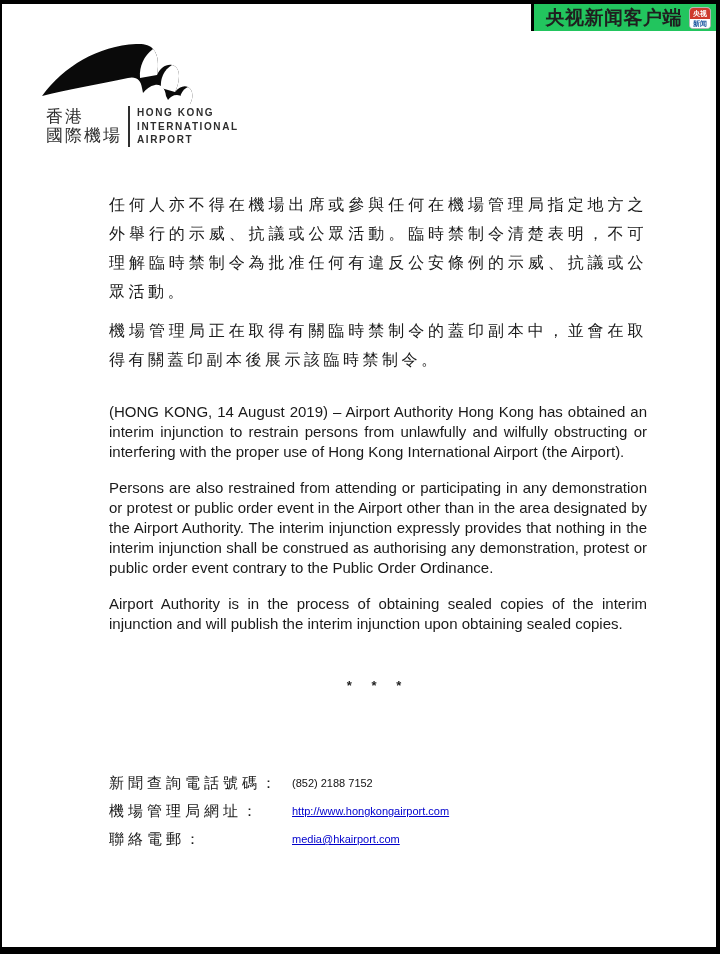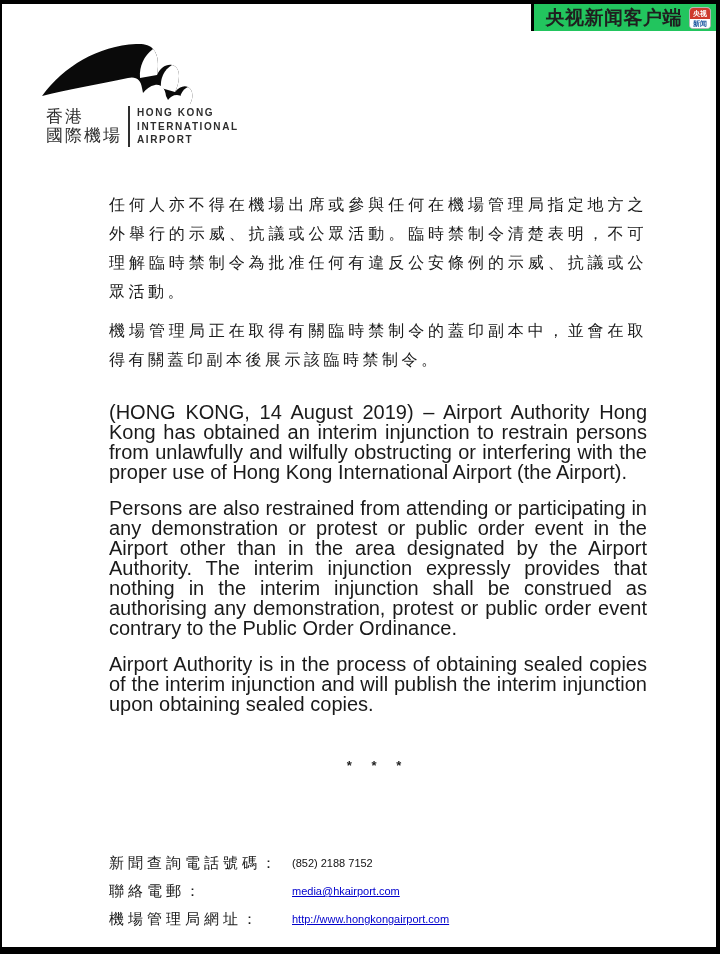--- a/index.html
+++ b/index.html
@@ -71,21 +71,21 @@
   
   .content { position:absolute; left:107px; top:186px; width:538px; }
   .zh-para {
     font-family:"Liberation Serif","DejaVu Serif",serif;
     font-size:16px; line-height:29px; letter-spacing:3.5px;
     text-align:justify; text-justify:inter-character;
     color:#1a1a1a;
     margin:0 0 10px 0;
   }
   .en-para {
-    font-size:20px; line-height:20px;
+    font-size:15px; line-height:20px;
     text-align:justify;
     color:#1a1a1a;
     margin:0 0 16px 0;
   }
   .en-first { margin-top:28px; }
   .separator {
     text-align:center;
     font-size:13px; font-weight:bold; letter-spacing:8px;
     color:#222;
     margin:44px 0 0 0;
@@ -174,27 +174,27 @@
     <p class="en-para">Airport Authority is in the process of obtaining sealed copies of the interim injunction and will publish the interim injunction upon obtaining sealed copies.</p>
 
     <div class="separator">* * *</div>
 
     <div class="contacts">
       <div class="contact-row">
         <span class="contact-label">新聞查詢電話號碼：</span>
         <span class="contact-value">(852) 2188 7152</span>
       </div>
       <div class="contact-row">
+        <span class="contact-label">機場管理局網址：</span>
+        <span class="contact-value">
+          <a class="link" href="#">http://www.hongkongairport.com</a>
+        </span>
+      </div>
+      <div class="contact-row">
         <span class="contact-label">聯絡電郵：</span>
         <span class="contact-value">
           <a class="link" href="#">media@hkairport.com</a>
         </span>
       </div>
-      <div class="contact-row">
-        <span class="contact-label">機場管理局網址：</span>
-        <span class="contact-value">
-          <a class="link" href="#">http://www.hongkongairport.com</a>
-        </span>
-      </div>
     </div>
   </div>
 
 </div>
 
 </body></html>

